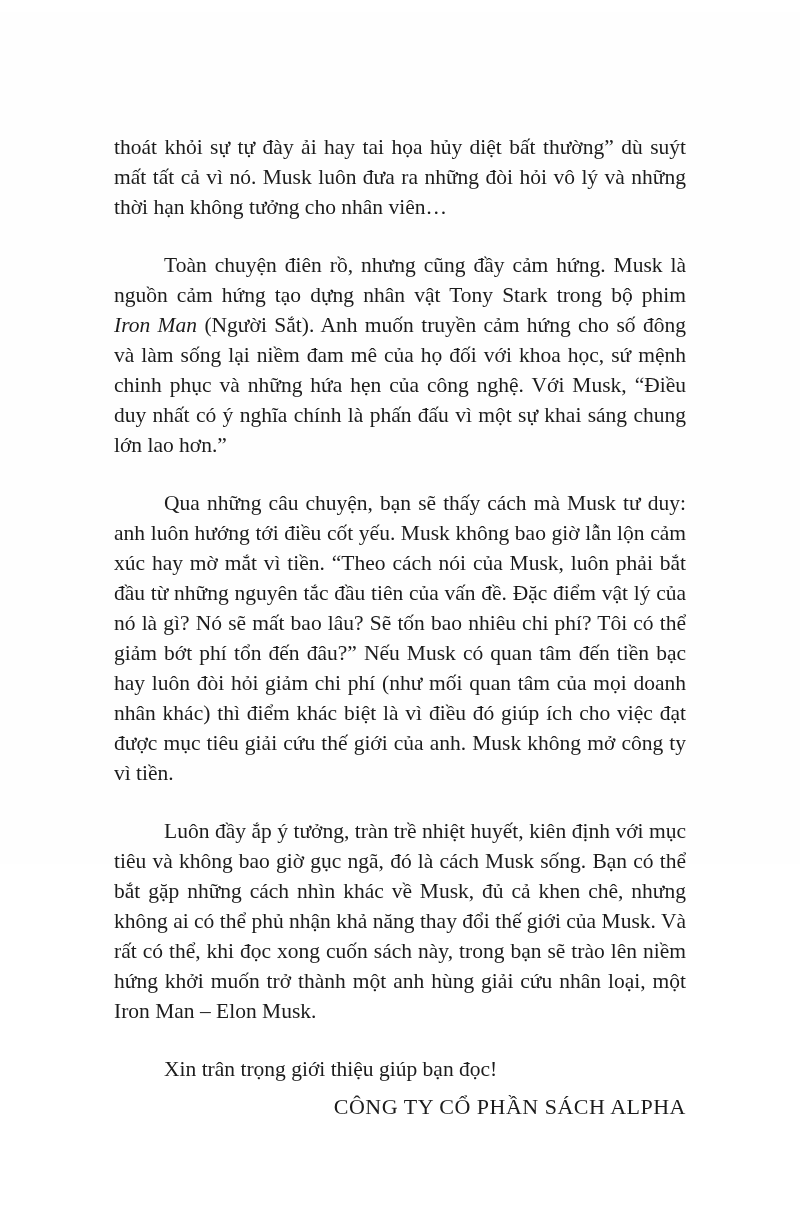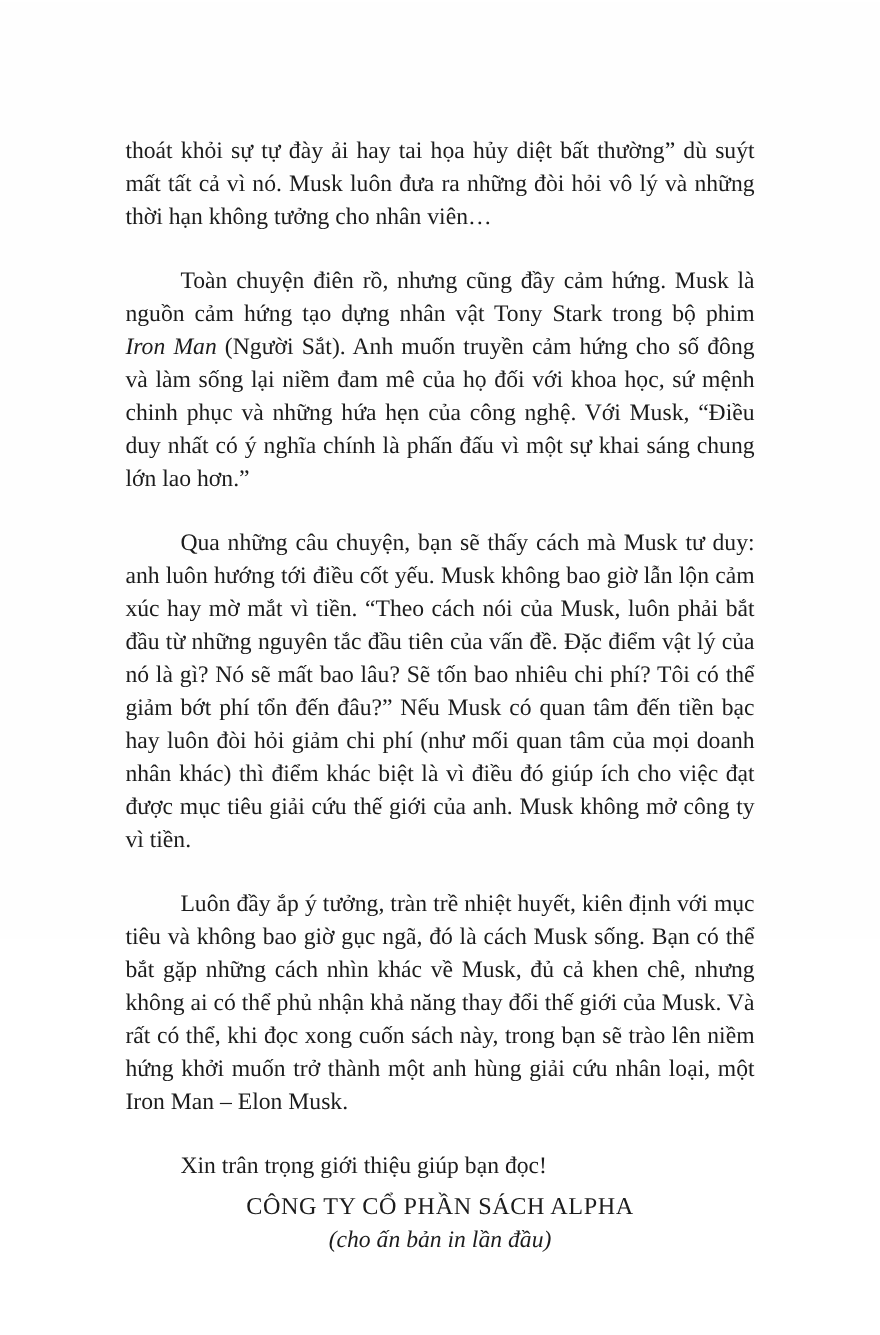--- a/index.html
+++ b/index.html
@@ -10,21 +10,21 @@
     width: 800px;
     height: 1214px;
     background: #ffffff;
     position: relative;
     overflow: hidden;
     font-family: "Liberation Serif", "DejaVu Serif", serif;
   }
   .book-page {
     position: absolute;
     left: 0;
-    top: 2px;
+    top: 12px;
     width: 800px;
     height: 852px;
     background: #fefefe;
   }
   .text-block {
     position: absolute;
     left: 114px;
     top: 120px;
     width: 572px;
     color: #1c1c1c;
@@ -40,21 +40,21 @@
     text-indent: 50px;
     margin-top: 28px;
   }
   .para:last-of-type {
     margin-bottom: 7px;
   }
   em {
     font-style: italic;
   }
   .signoff {
-    text-align: center;
+    text-align: right;
     margin: 0;
   }
   .signoff-company {
     font-size: 22px;
     line-height: 31px;
     letter-spacing: 0.5px;
   }
   .signoff-note {
     font-style: italic;
     font-size: 21.5px;
@@ -67,15 +67,14 @@
 <div class="book-page">
   <div class="text-block">
     <div>
         <p class="para"><span>thoát khỏi sự tự đày ải hay tai họa hủy diệt bất thường” dù suýt mất tất cả vì nó. Musk luôn đưa ra những đòi hỏi vô lý và những thời hạn không tưởng cho nhân viên…</span></p>
         <p class="para indent"><span>Toàn chuyện điên rồ, nhưng cũng đầy cảm hứng. Musk là nguồn cảm hứng tạo dựng nhân vật Tony Stark trong bộ phim </span><em>Iron Man</em><span> (Người Sắt). Anh muốn truyền cảm hứng cho số đông và làm sống lại niềm đam mê của họ đối với khoa học, sứ mệnh chinh phục và những hứa hẹn của công nghệ. Với Musk, “Điều duy nhất có ý nghĩa chính là phấn đấu vì một sự khai sáng chung lớn lao hơn.”</span></p>
         <p class="para indent"><span>Qua những câu chuyện, bạn sẽ thấy cách mà Musk tư duy: anh luôn hướng tới điều cốt yếu. Musk không bao giờ lẫn lộn cảm xúc hay mờ mắt vì tiền. “Theo cách nói của Musk, luôn phải bắt đầu từ những nguyên tắc đầu tiên của vấn đề. Đặc điểm vật lý của nó là gì? Nó sẽ mất bao lâu? Sẽ tốn bao nhiêu chi phí? Tôi có thể giảm bớt phí tổn đến đâu?” Nếu Musk có quan tâm đến tiền bạc hay luôn đòi hỏi giảm chi phí (như mối quan tâm của mọi doanh nhân khác) thì điểm khác biệt là vì điều đó giúp ích cho việc đạt được mục tiêu giải cứu thế giới của anh. Musk không mở công ty vì tiền.</span></p>
         <p class="para indent"><span>Luôn đầy ắp ý tưởng, tràn trề nhiệt huyết, kiên định với mục tiêu và không bao giờ gục ngã, đó là cách Musk sống. Bạn có thể bắt gặp những cách nhìn khác về Musk, đủ cả khen chê, nhưng không ai có thể phủ nhận khả năng thay đổi thế giới của Musk. Và rất có thể, khi đọc xong cuốn sách này, trong bạn sẽ trào lên niềm hứng khởi muốn trở thành một anh hùng giải cứu nhân loại, một Iron Man – Elon Musk.</span></p>
         <p class="para indent"><span>Xin trân trọng giới thiệu giúp bạn đọc!</span></p>
       </div>
     <p class="signoff signoff-company">CÔNG TY CỔ PHẦN SÁCH ALPHA</p>
-    <p class="signoff signoff-note">(cho ấn bản in lần đầu)</p>
   </div>
 </div>
 
 </body></html>

